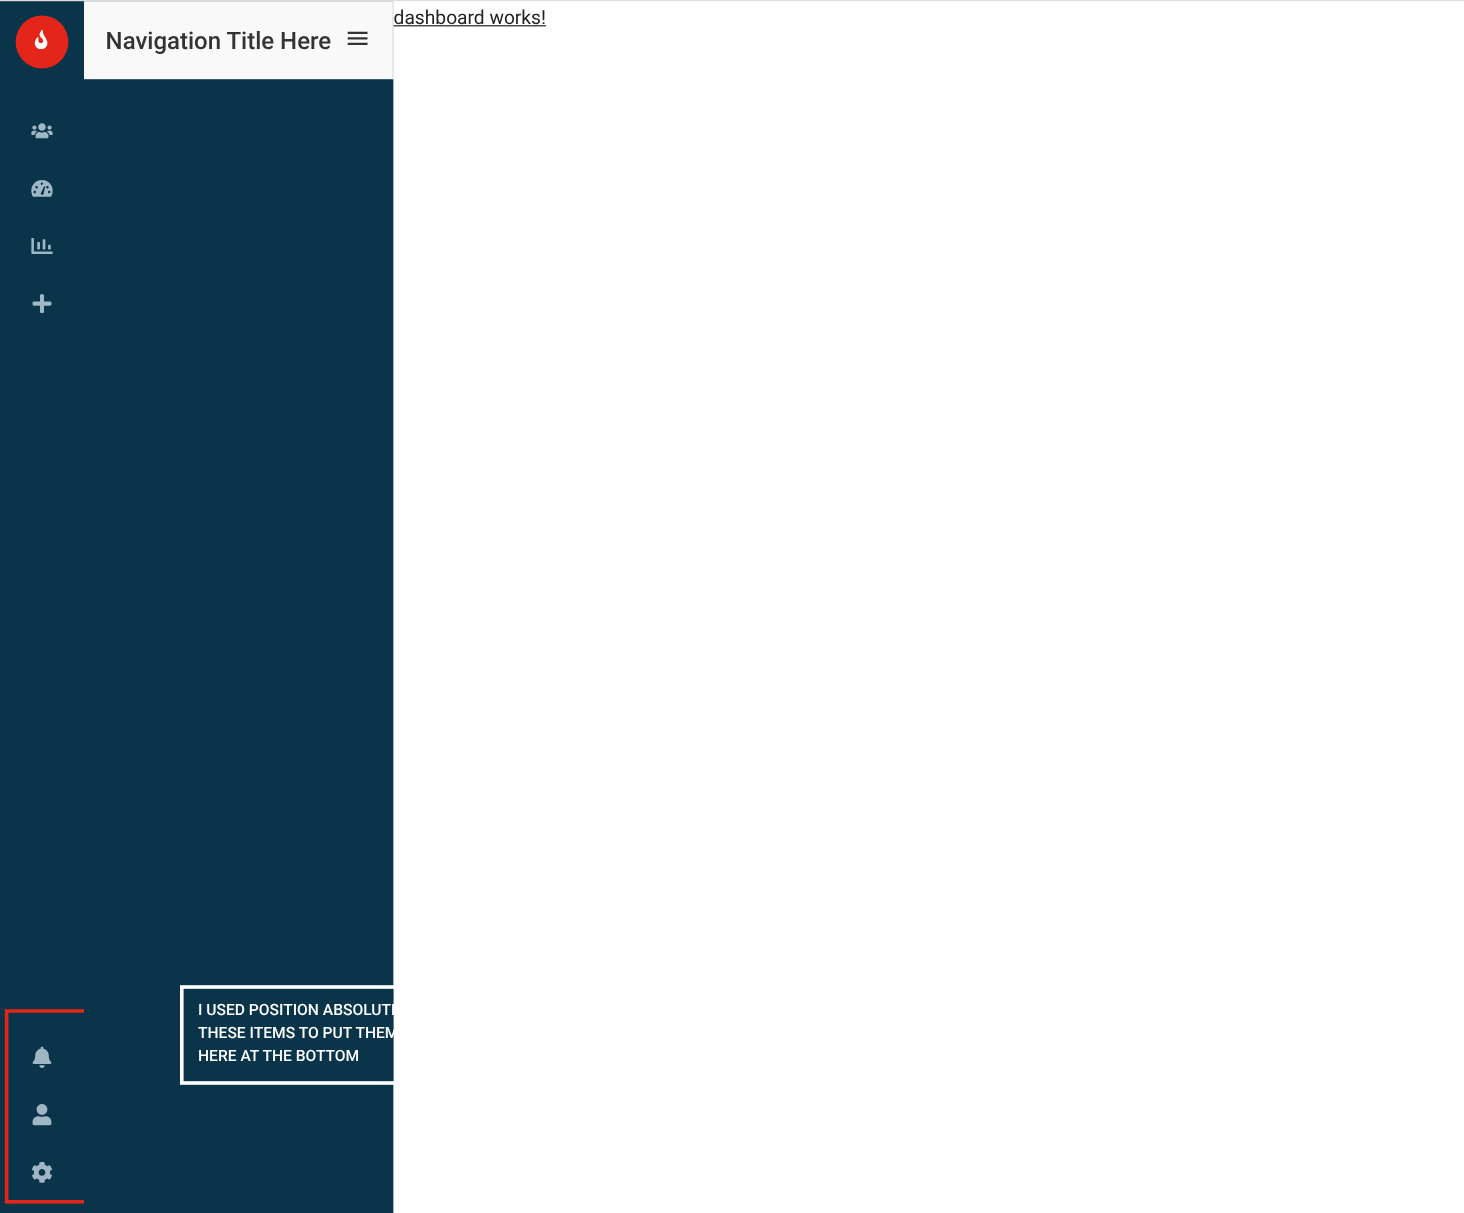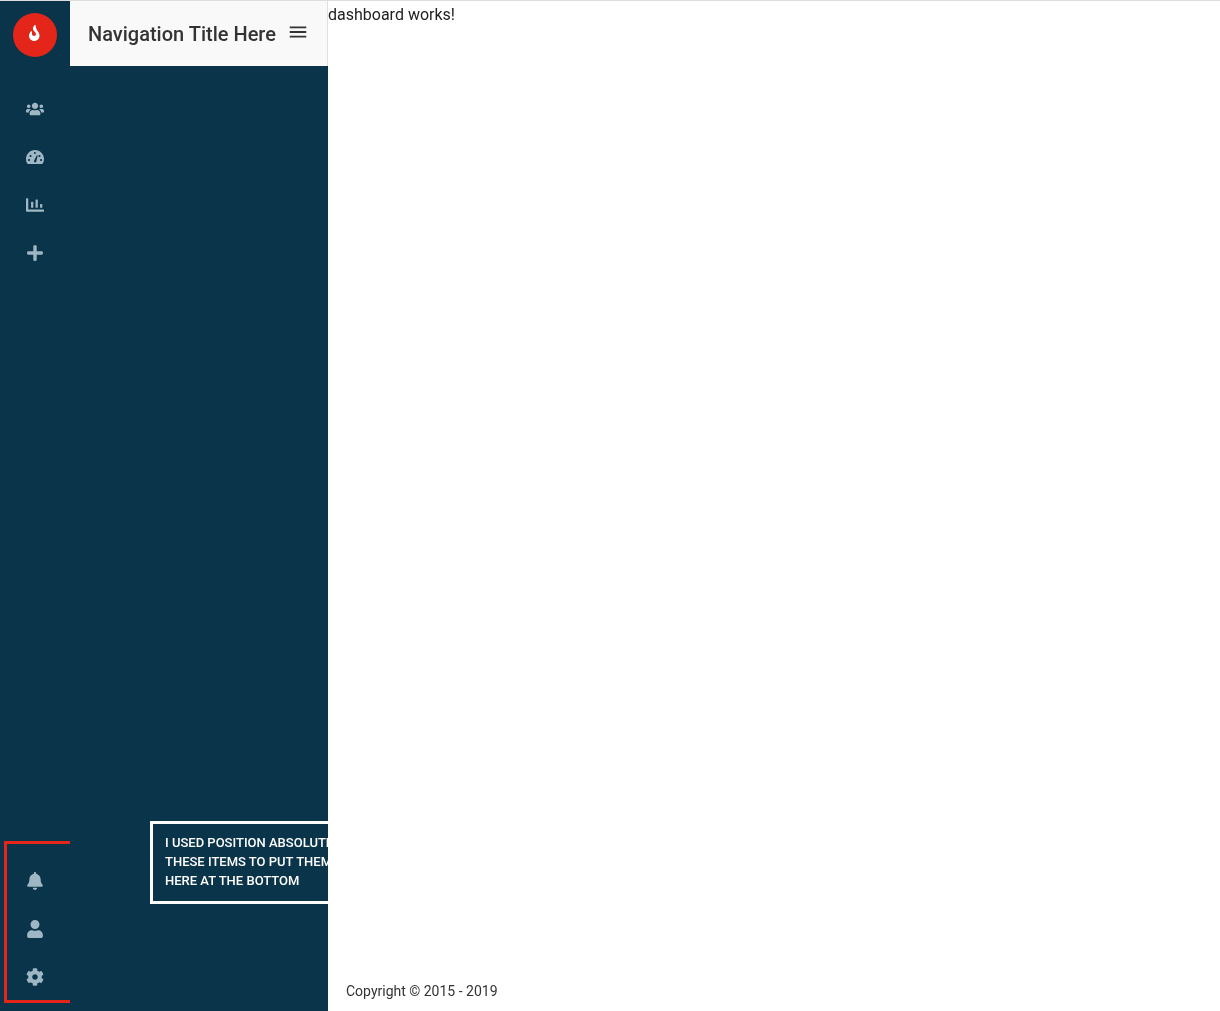--- a/index.html
+++ b/index.html
@@ -136,20 +136,21 @@
       color: #333;
     }
     .content-body {
       flex: 1;
       padding: 0 0;
       color: #222;
       font-size: 16px;
     }
     .content-body p {
       padding: 4px 0;
+      text-decoration: underline;
     }
     .footer {
       padding: 12px 18px;
       font-size: 14px;
       color: #333;
       margin-top: auto;
     }
   </style>
 </head>
 <body>
@@ -232,18 +233,15 @@
           </svg>
       </span>
     </div>
     <div class="annotation-box">I USED POSITION ABSOLUTE TO THESE ITEMS TO PUT THEM HERE AT THE BOTTOM</div>
   </div>
 
   <div class="content-area">
     <div class="content-body">
       <p>dashboard works!</p>
     </div>
-    <div class="footer">
-      <span>Copyright © 2015 - 2019</span>
-    </div>
   </div>
 
 </div>
 
 </body></html>

